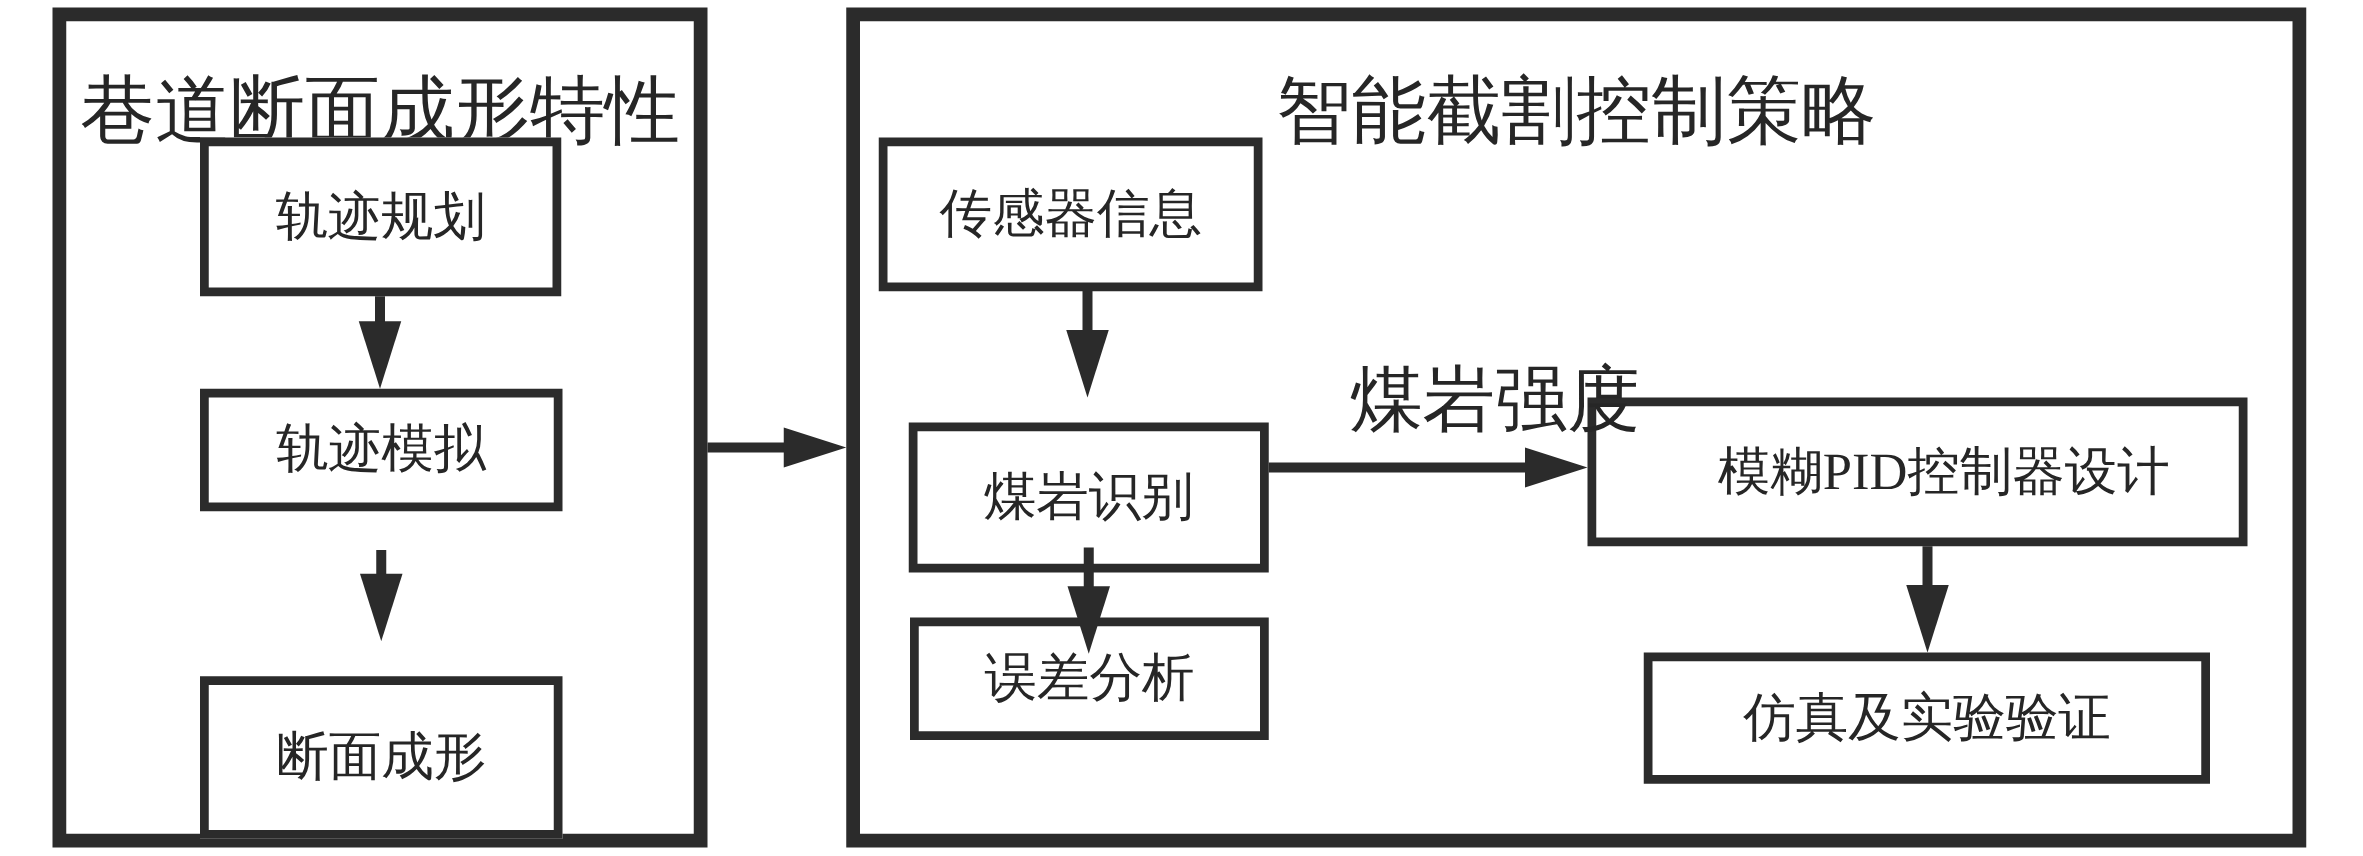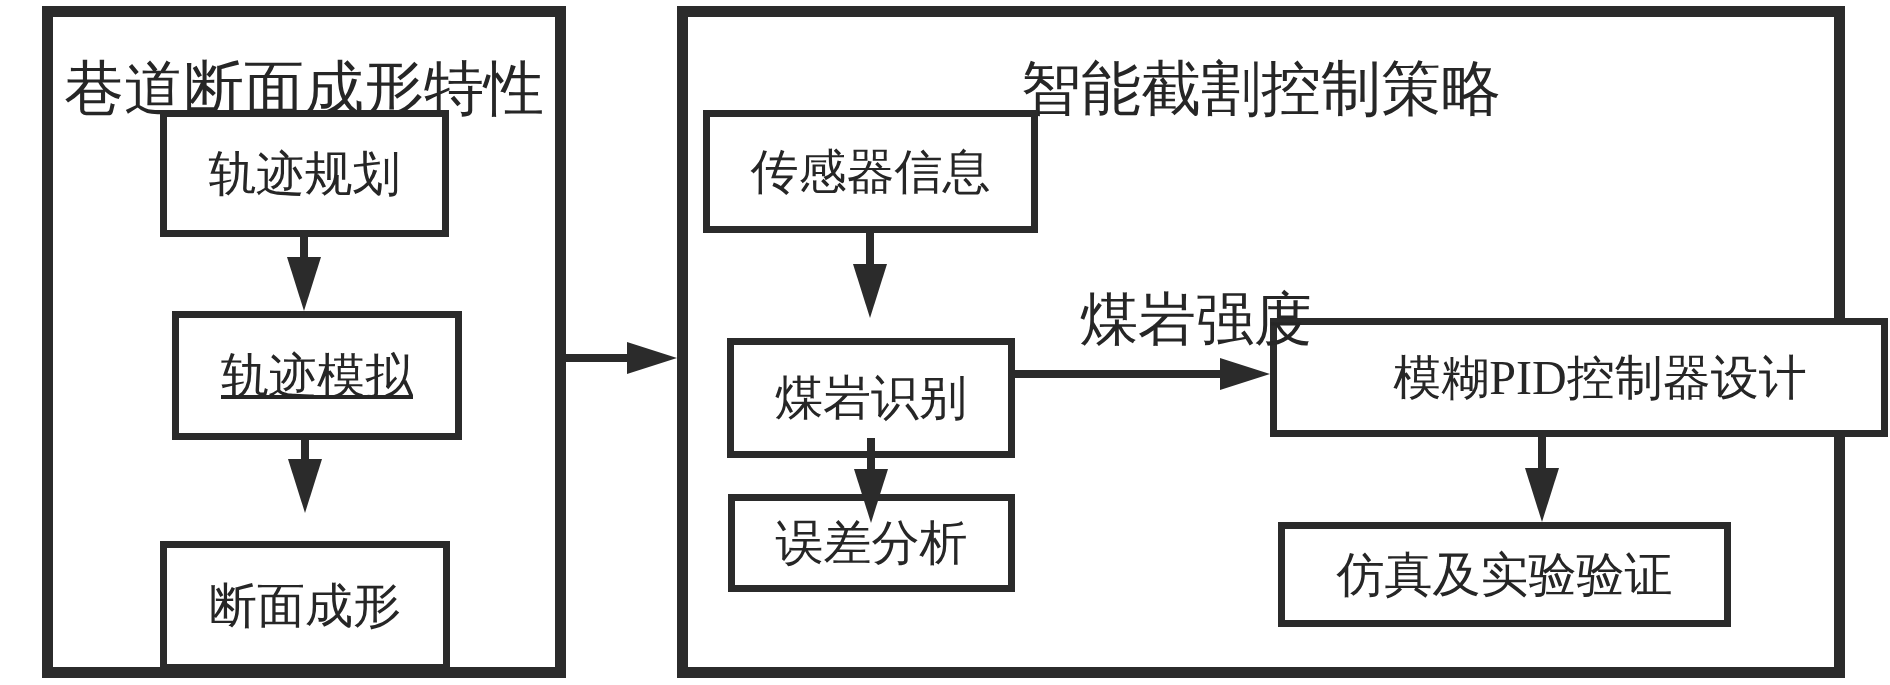--- a/index.html
+++ b/index.html
@@ -32,21 +32,21 @@
     margin-top: 33px;
   }
   .node {
     position: absolute;
     box-sizing: border-box;
     border: 7px solid #2b2b2b;
     background: #ffffff;
     display: flex;
     align-items: center;
     justify-content: center;
-    font-size: 48px;
+    font-size: 42px;
     line-height: 1;
     white-space: nowrap;
     color: #262626;
   }
   .shaft-v { position: absolute; width: 8px; background: #2b2b2b; }
   .shaft-h { position: absolute; height: 8px; background: #2b2b2b; }
   .head-down {
     position: absolute; width: 0; height: 0;
     border-left: 17px solid transparent;
     border-right: 17px solid transparent;
@@ -67,27 +67,27 @@
   }
 
   
   .panel-left  { left: 42px;  top: 6px; width: 524px;  height: 672px; }
   .panel-right { left: 677px; top: 6px; width: 1168px; height: 672px; }
   .title-left  { left: 42px;  top: 22px; width: 524px; }
   .title-right { left: 677px; top: 22px; width: 1168px; text-align: center; }
 
   
   .n-traj-plan   { left: 160px;  top: 110px; width: 289px; height: 127px; }
-  .n-traj-sim    { left: 172px;  top: 311px; width: 290px; height: 129px; text-decoration: underline; }
+  .n-traj-sim    { left: 160px;  top: 311px; width: 290px; height: 98px; }
   .n-sect-form   { left: 160px;  top: 513px; width: 290px; height: 130px; margin-top: 28px; }
-  .n-sensor      { left: 703px;  top: 110px; width: 335px; height: 123px; text-align: center; }
+  .n-sensor      { left: 703px;  top: 110px; width: 307px; height: 123px; text-align: center; }
   .n-coalrock    { left: 727px;  top: 338px; width: 288px; height: 120px; }
   .n-error       { left: 728px;  top: 494px; width: 287px; height: 98px; }
-  .n-fuzzypid    { left: 1270px; top: 318px; width: 618px; height: 119px; padding-left: 42px; }
-  .n-simverify   { left: 1278px; top: 522px; width: 453px; height: 105px; }
+  .n-fuzzypid    { left: 1270px; top: 318px; width: 528px; height: 119px; padding-left: 42px; }
+  .n-simverify   { left: 1315px; top: 522px; width: 453px; height: 105px; }
 
   
   .a1-shaft { left: 300px;  top: 237px; height: 28px; }
   .a1-head  { left: 287px;  top: 257px; }
   .a2-shaft { left: 301px;  top: 440px; height: 25px; }
   .a2-head  { left: 288px;  top: 459px; }
   .a3-shaft { left: 566px;  top: 354px; width: 62px; }
   .a3-head  { left: 627px;  top: 342px; }
   .a4-shaft { left: 866px;  top: 232px; height: 36px; }
   .a4-head  { left: 853px;  top: 264px; }

